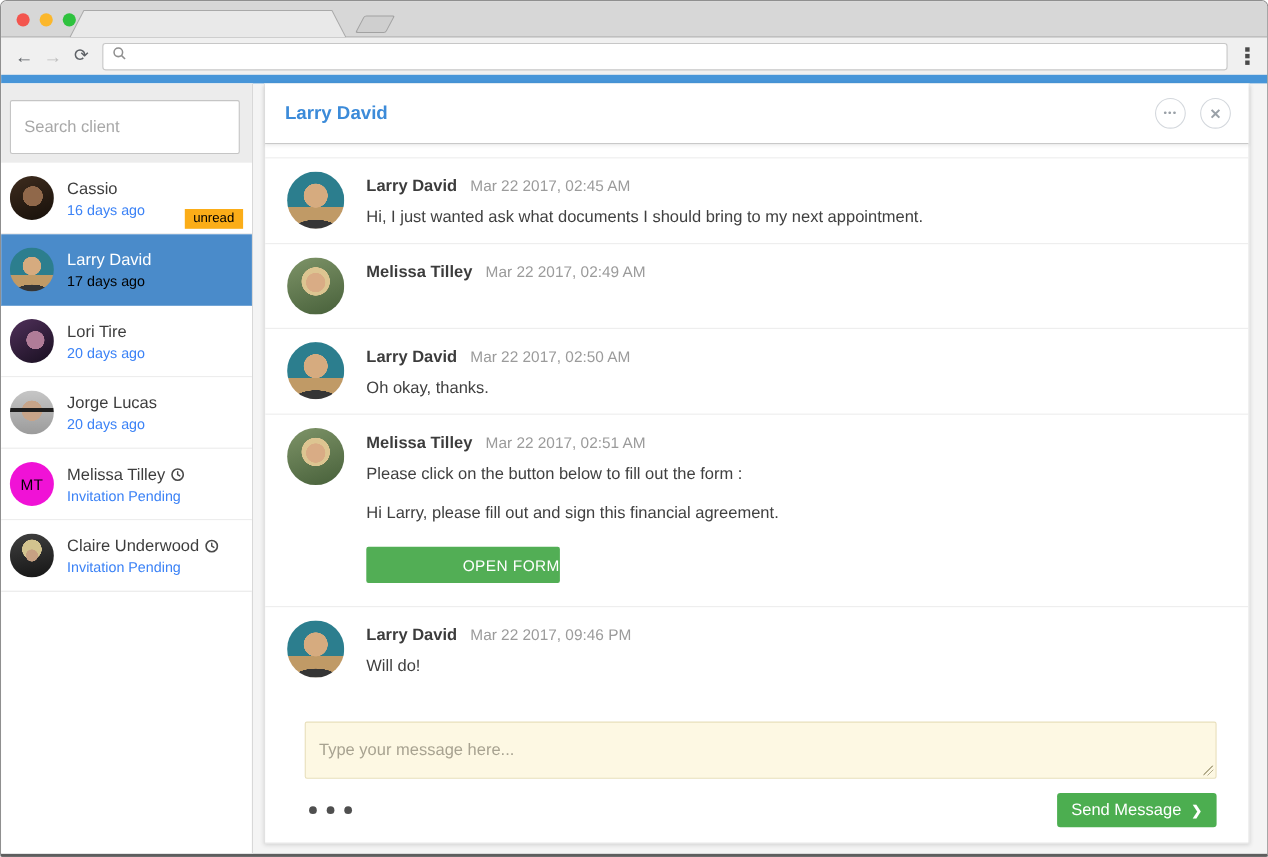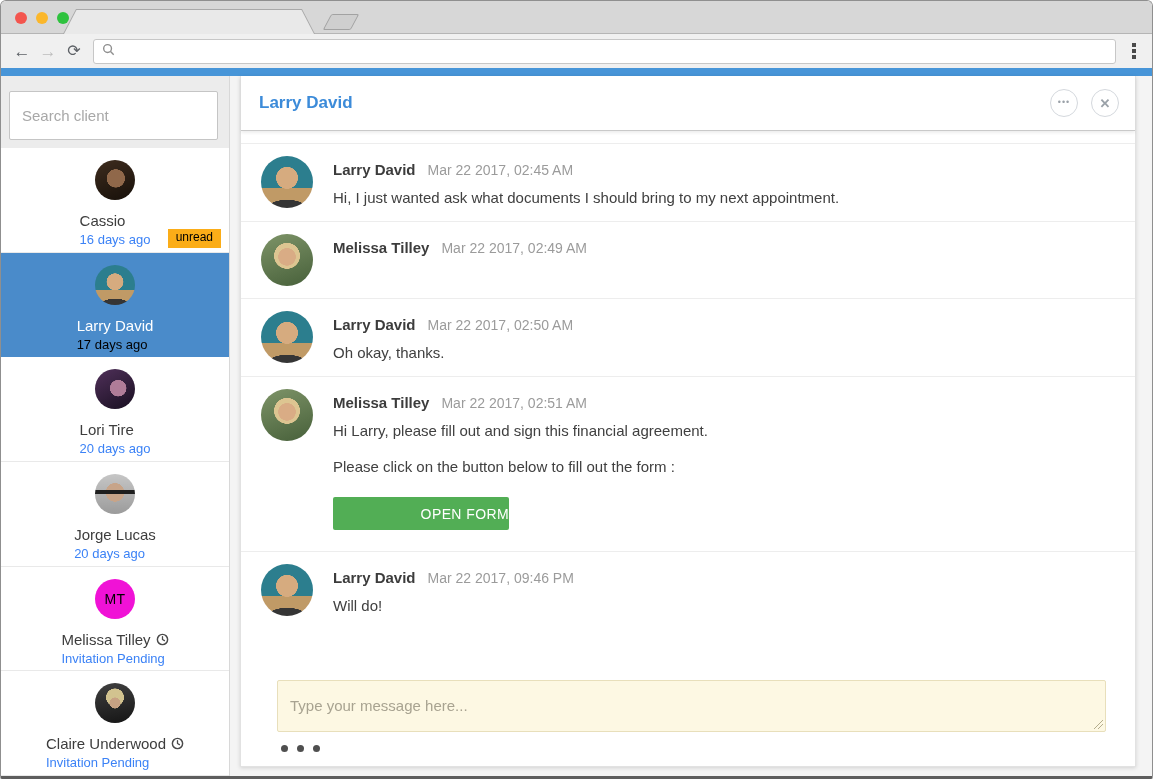--- a/index.html
+++ b/index.html
@@ -36,21 +36,21 @@
   
   .app { flex:1; display:flex; min-height:0; background:#f4f4f4; }
 
   
   .sidebar { width:229px; flex:0 0 229px; background:#fff; border-right:1px solid #d8d8d8; display:flex; flex-direction:column; }
   .search-wrap { background:#ececec; padding:15px 11px 8px 8px; }
   .search-input { width:100%; height:49px; border:1px solid #c5c5c5; border-radius:2px; background:#fff;
     padding:0 12px; font-size:15px; color:#333; font-family:inherit; }
   .search-input::placeholder { color:#a8a8a8; }
   .client { position:relative; display:flex; align-items:center; gap:12px; padding:12px 8px;
-    min-height:65px; border-bottom:1px solid #e9e9e9; cursor:pointer; background:#fff;flex-direction:column; }
+    min-height:65px; border-bottom:1px solid #e9e9e9; cursor:pointer; background:#fff; }
   .client .avatar { width:40px; height:40px; flex:0 0 40px; border-radius:50%; }
   .client-name { font-size:15px; color:#3d3d3d; display:flex; align-items:center; gap:5px; }
   .client-meta { font-size:13px; color:#3b82f6; margin-top:3px; }
   .client.selected { background:#4a8bca; border-bottom-color:#4a8bca; }
   .client.selected .client-name { color:#fff; }
   .client.selected .client-meta { color:#000000; }
   .badge { position:absolute; right:8px; bottom:4px; background:#fbad18; color:#000000;
     font-size:12px; padding:2px 8px 3px; line-height:1.1; }
   .clock-icon { display:inline-flex; }
 
@@ -277,22 +277,22 @@
             </div>
           </div>
 
           <div class="msg">
             <div class="avatar av-melissa"></div>
             <div class="msg-body">
               <div class="msg-head">
                 <span class="msg-author">Melissa Tilley</span>
                 <span class="msg-time">Mar 22 2017, 02:51 AM</span>
               </div>
+              <p class="msg-text">Please click on the button below to fill out the form :</p>
               <p class="msg-text">Hi Larry, please fill out and sign this financial agreement.</p>
-              <p class="msg-text">Please click on the button below to fill out the form :</p>
               <button class="open-form-btn">OPEN FORM</button>
             </div>
           </div>
 
           <div class="msg">
             <div class="avatar av-larry"></div>
             <div class="msg-body">
               <div class="msg-head">
                 <span class="msg-author">Larry David</span>
                 <span class="msg-time">Mar 22 2017, 09:46 PM</span>
@@ -307,19 +307,23 @@
           <textarea placeholder="Type your message here..." style=""></textarea>
           <span class="resize-grip"></span>
         </div>
 
         <div class="composer-footer">
           <div class="dots">
             <span></span>
               <span></span>
               <span></span>
           </div>
+          <button class="send-btn">
+            <span>Send Message</span>
+            <span class="send-chevron">❯</span>
+          </button>
         </div>
 
       </div>
     </div>
 
   </div>
 </div>
 
 </body></html>

